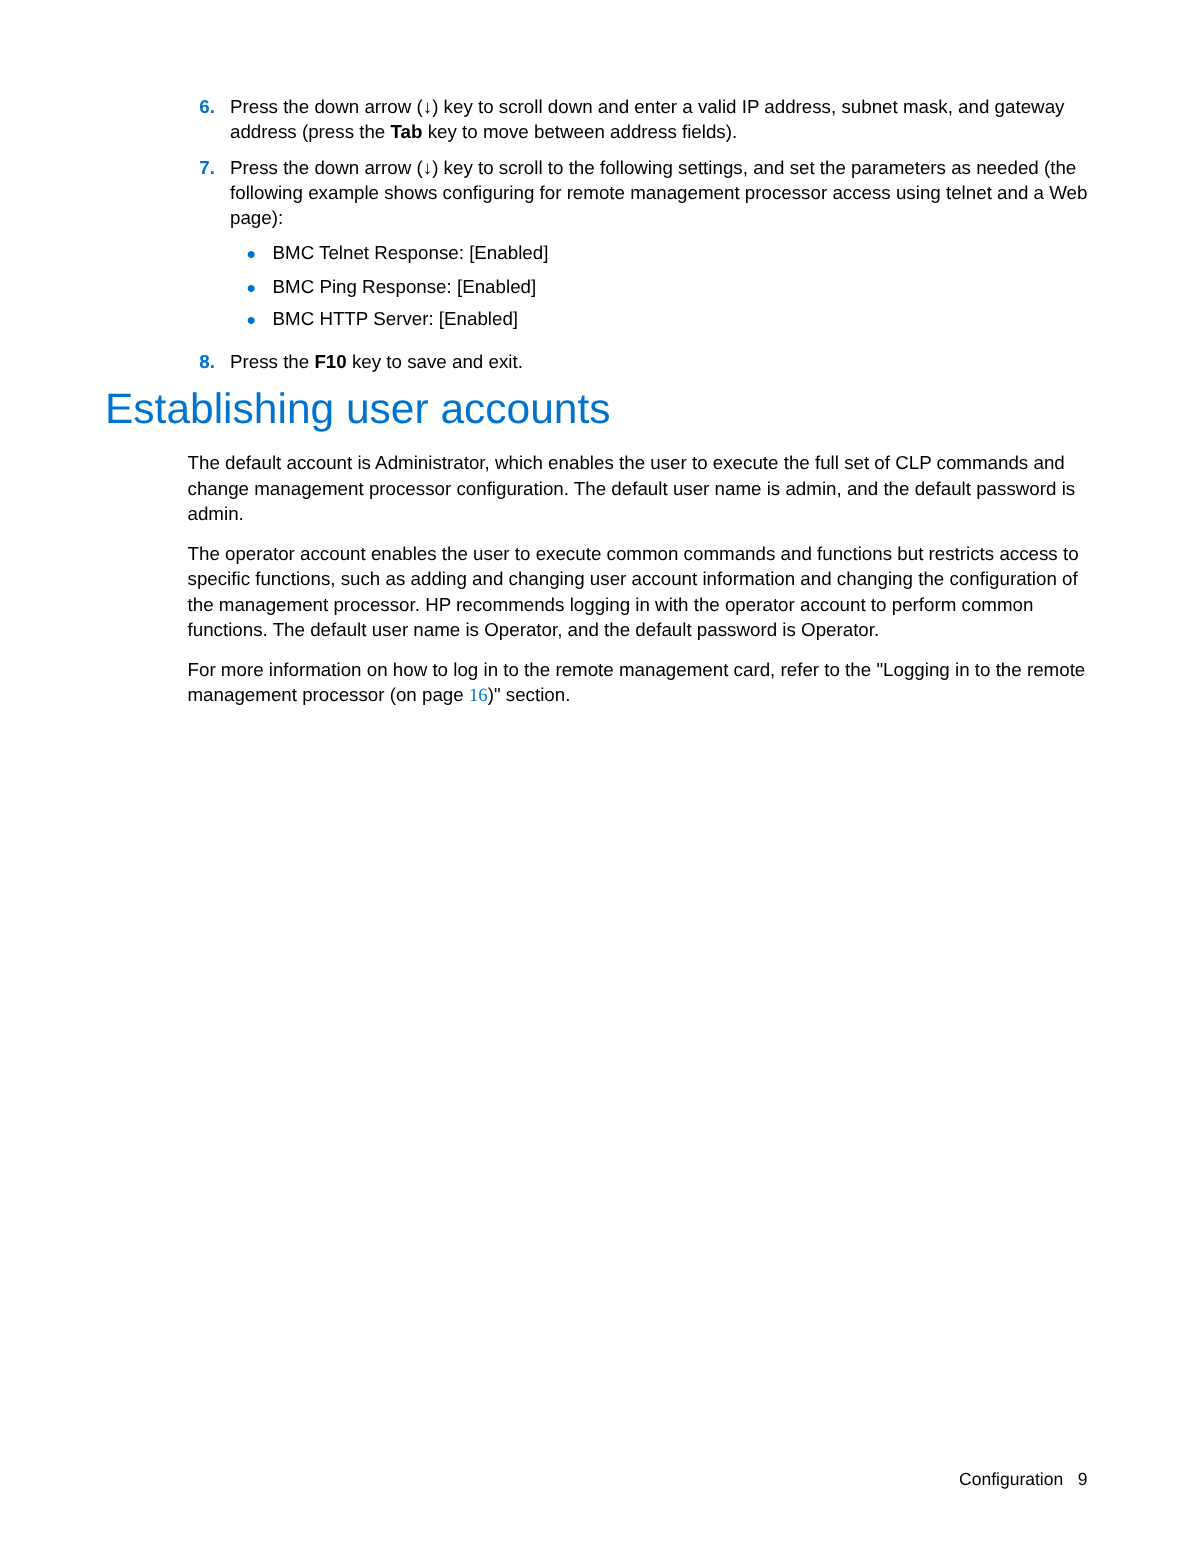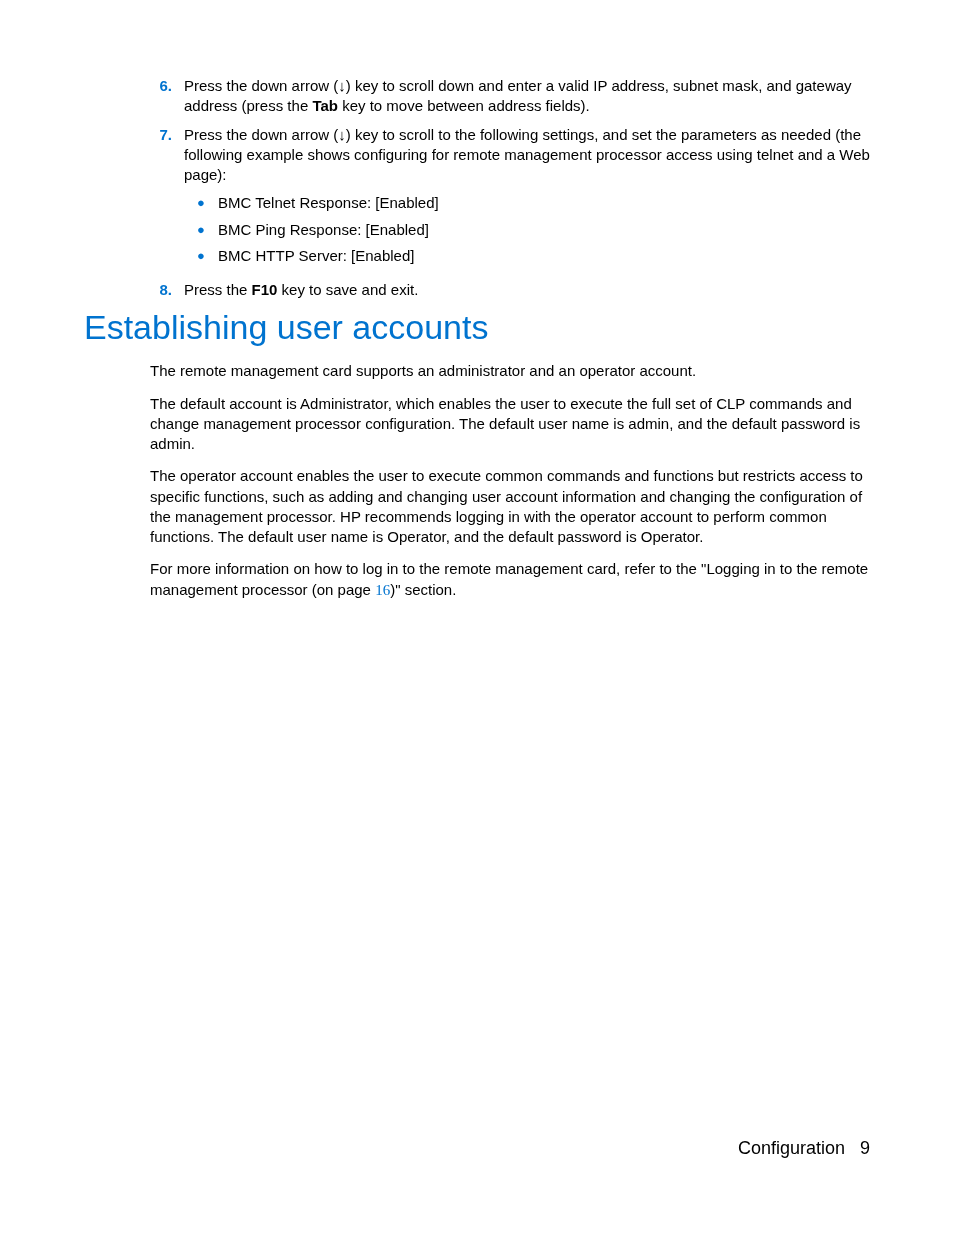--- a/index.html
+++ b/index.html
@@ -67,23 +67,23 @@
     font-size: 15px;
     line-height: 1.35;
     margin-bottom: 12px;
   }
   .link {
     color: #0073cf;
     font-family: Liberation Serif, serif;
   }
   .footer {
     position: absolute;
-    bottom: 76px;
+    bottom: 44px;
     right: 84px;
-    font-size: 18px;
+    font-size: 14px;
   }
   b { font-weight: bold; }
 </style>
 </head>
 <body>
 
 <div class="page">
   <div class="content">
 
     <div class="ol-item">
@@ -116,21 +116,20 @@
 
     <div class="ol-item">
       <div class="ol-num">8.</div>
       <div class="ol-body">
         <span>Press the </span><b>F10</b><span> key to save and exit.</span>
       </div>
     </div>
 
     <h1 class="heading">Establishing user accounts</h1>
 
-    <p class="para">The remote management card supports an administrator and an operator account.</p>
     <p class="para">The default account is Administrator, which enables the user to execute the full set of CLP commands and change management processor configuration. The default user name is admin, and the default password is admin.</p>
     <p class="para">The operator account enables the user to execute common commands and functions but restricts access to specific functions, such as adding and changing user account information and changing the configuration of the management processor. HP recommends logging in with the operator account to perform common functions. The default user name is Operator, and the default password is Operator.</p>
     <p class="para">
       <span>For more information on how to log in to the remote management card, refer to the "Logging in to the remote management processor (on page </span><span class="link">16</span><span>)" section.</span>
     </p>
 
   </div>
 
   <div class="footer">
     <span>Configuration</span>&nbsp;&nbsp;&nbsp;<span>9</span>

